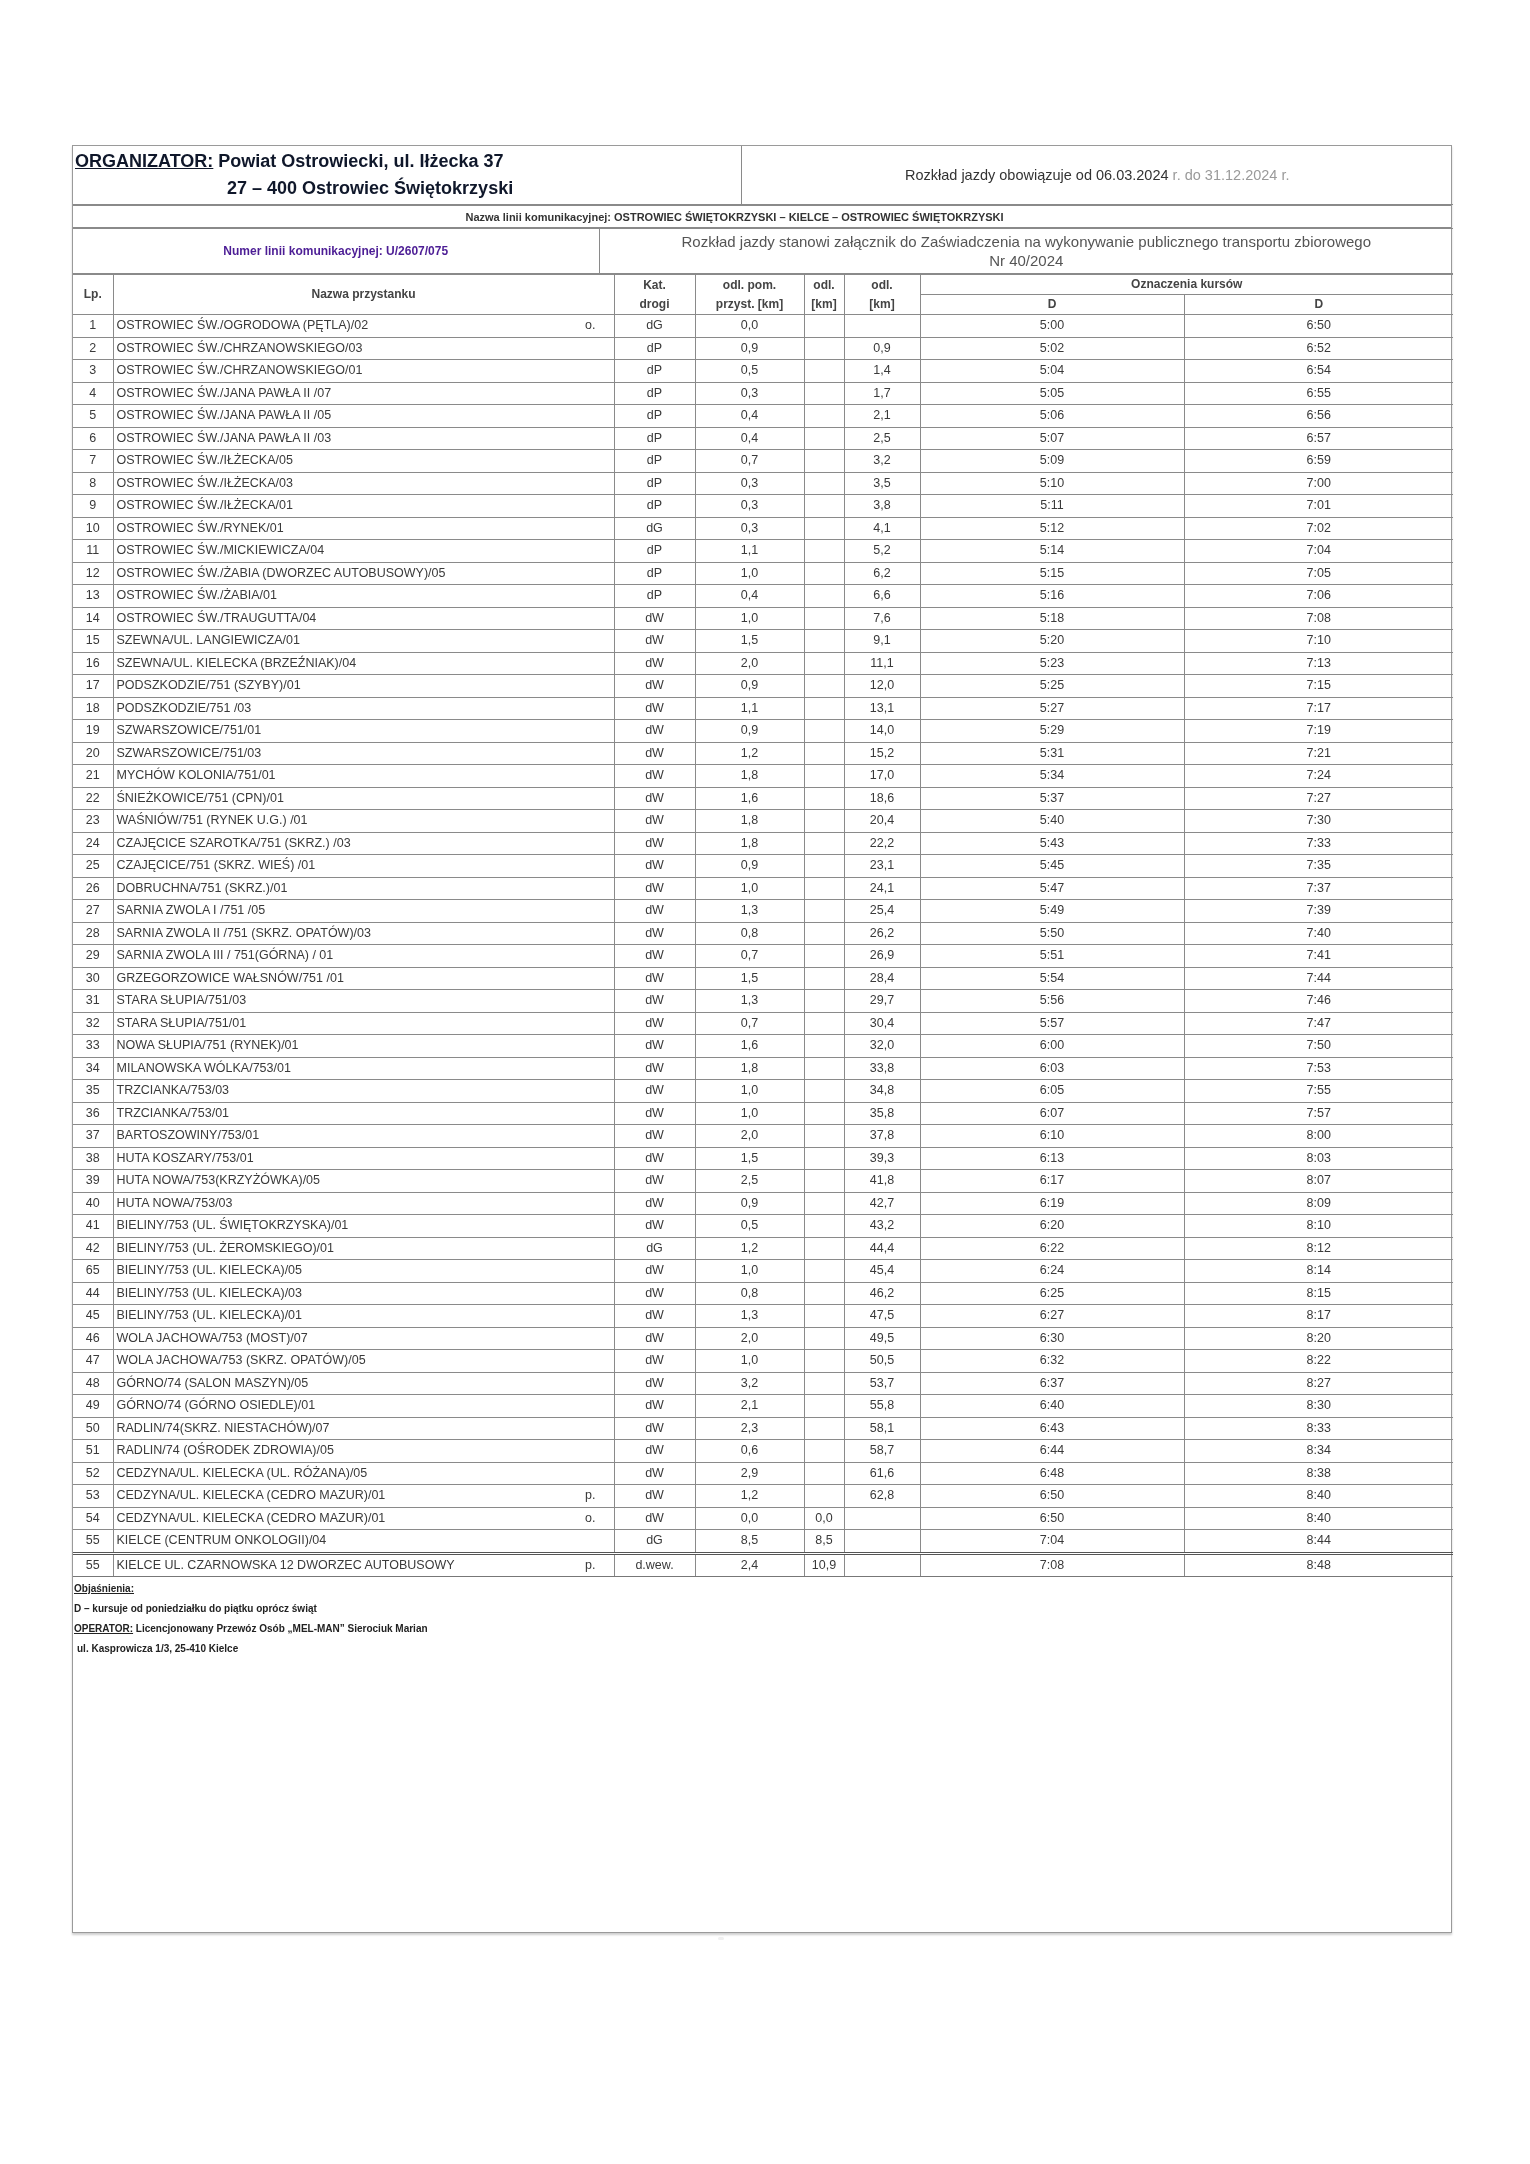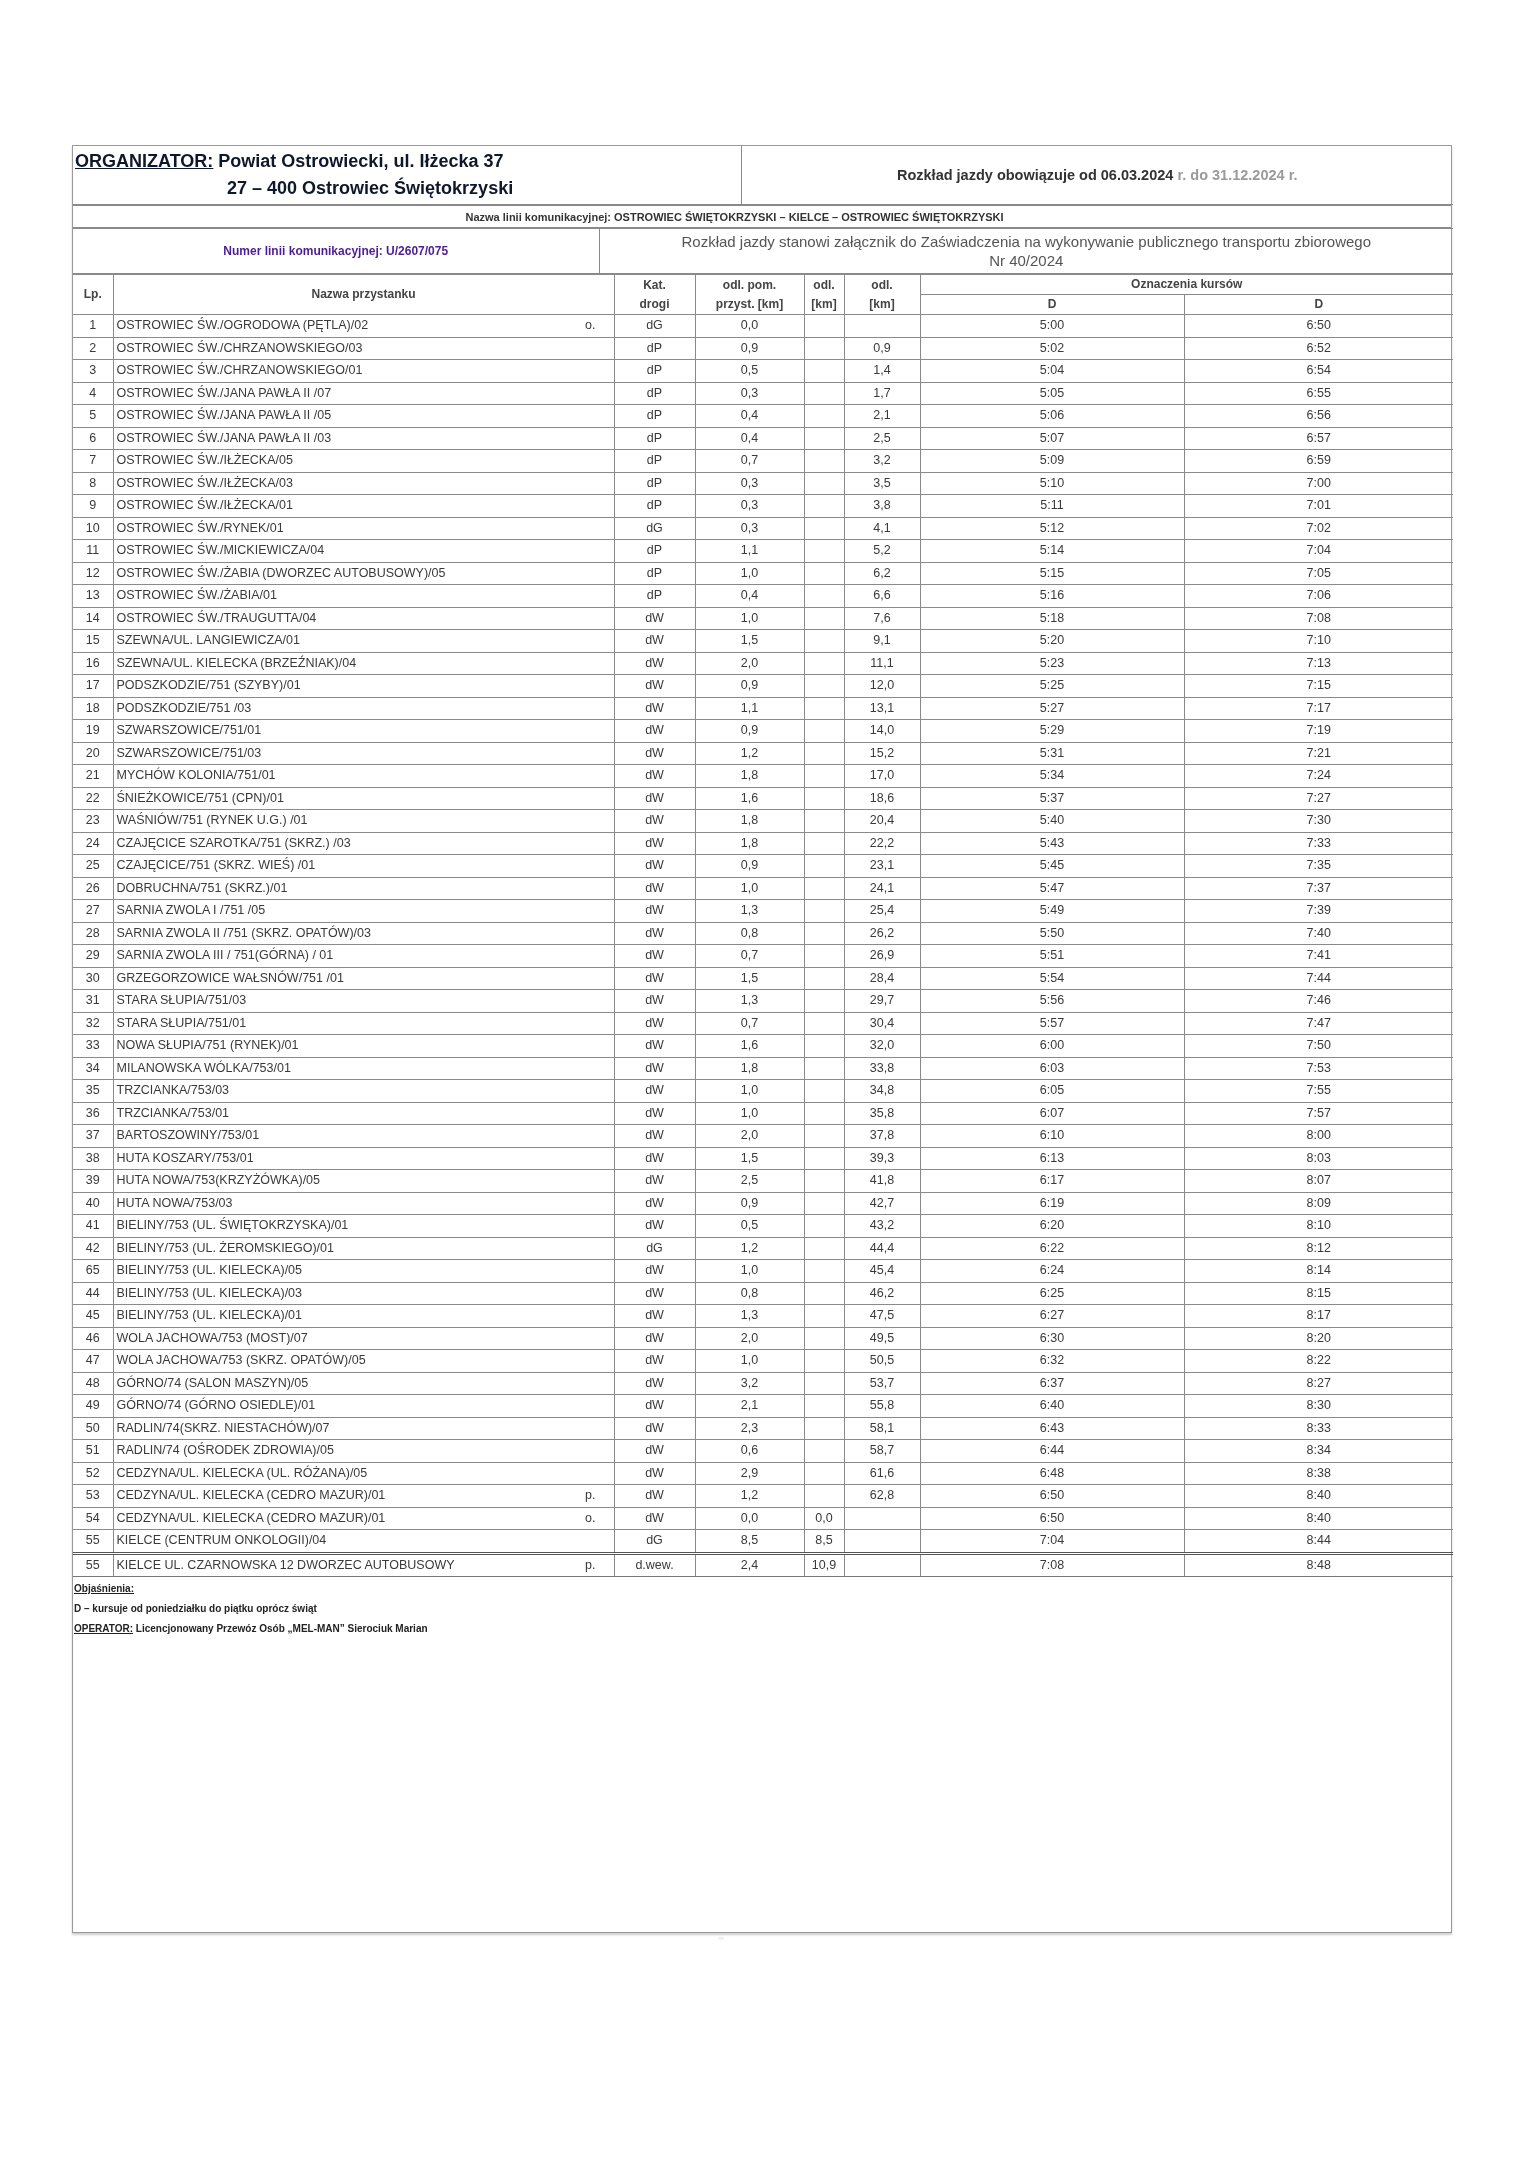--- a/index.html
+++ b/index.html
@@ -4,21 +4,21 @@
 <style>
   html, body { margin: 0; padding: 0; background: #ffffff; }
   body { width: 1530px; height: 2164px; position: relative; font-family: "Liberation Sans", sans-serif; color: #2a2a2a; }
   .sheet { position: absolute; left: 72px; top: 145px; width: 1380px; height: 1788px; border: 1.5px solid #9a9a9a; box-sizing: border-box; box-shadow: 0 2px 2px #cfcfcf; }
   table { border-collapse: collapse; width: 100%; table-layout: fixed; }
   td, th { border: 1px solid #8a8a8a; padding: 0; font-weight: normal; overflow: hidden; white-space: nowrap; }
   .t-head td { border-top: none; }
   .org { height: 58px; font-weight: bold; font-size: 18px; color: #0f172a; vertical-align: middle; padding-left: 2px; line-height: 27px; border-left: none; }
   .org .line2 { padding-left: 152px; }
   .org u { text-decoration: underline; }
-  .valid { font-weight: bold; font-size: 14.5px; text-align: center; color: #333; border-right: none; }
+  .valid { font-weight: normal; font-size: 14.5px; text-align: center; color: #333; border-right: none; }
   .valid .faint { color: #9a9a9a; }
   .linename { height: 21px; font-size: 11px; font-weight: bold; color: #333; border-left: none; border-right: none; }
   .linename .lbl { display: inline-block; width: 538px; text-align: right; }
   .numer { height: 44px; font-size: 12px; font-weight: bold; color: #4c1d95; text-align: center; border-left: none; }
   .attach { font-size: 15px; color: #555; text-align: center; line-height: 19px; border-right: none; }
   .hdr td { font-size: 12px; font-weight: bold; color: #444; text-align: center; line-height: 19px; }
   .hdr .lp { border-left: none; }
   .hdr .last { border-right: none; }
   .rows td { height: 21.5px; font-size: 12.5px; color: #3a3a3a; line-height: 21px; }
   .rows td.lp { text-align: center; border-left: none; }
@@ -680,15 +680,16 @@
           <td class="c">7:08</td>
           <td class="c last">8:48</td>
         </tr>
       </tbody>
   </table>
 
   <div class="notes">
     <div><u>Objaśnienia:</u></div>
     <div>D – kursuje od poniedziałku do piątku oprócz świąt</div>
     <div><u>OPERATOR:</u><span> Licencjonowany Przewóz Osób „MEL-MAN” Sierociuk Marian</span></div>
+    <div class="addr">ul. Kasprowicza 1/3, 25-410 Kielce</div>
   </div>
 </div>
 <div class="dot"></div>
 
 </body></html>

